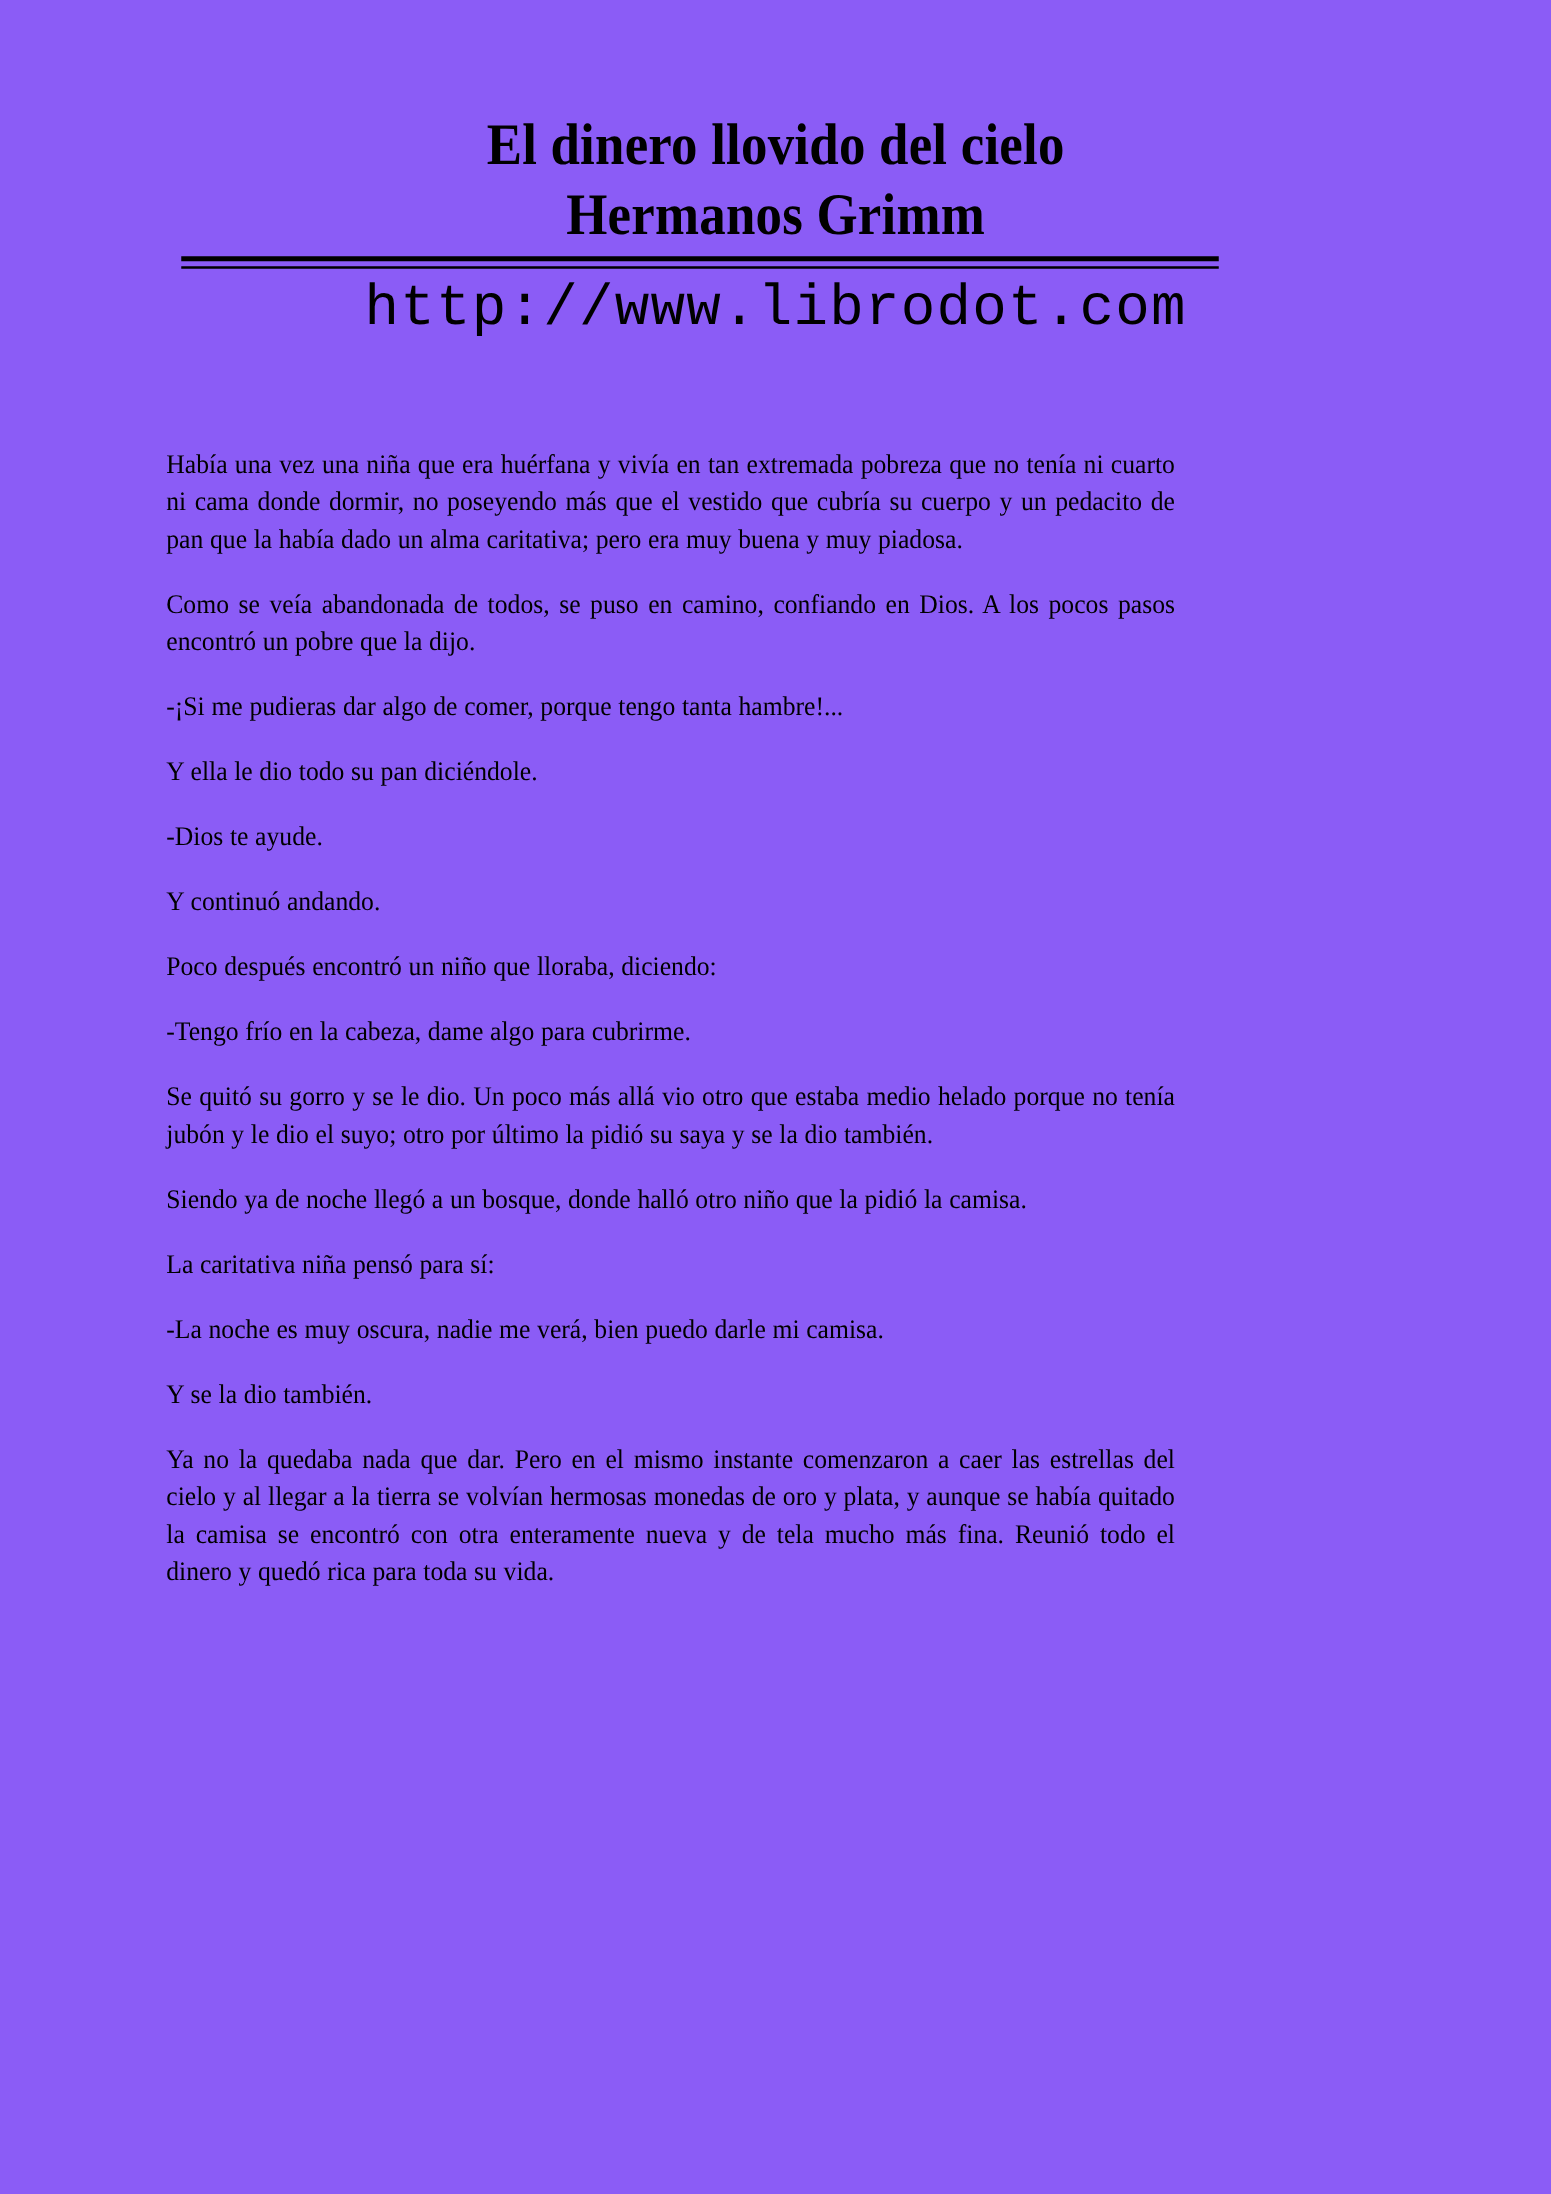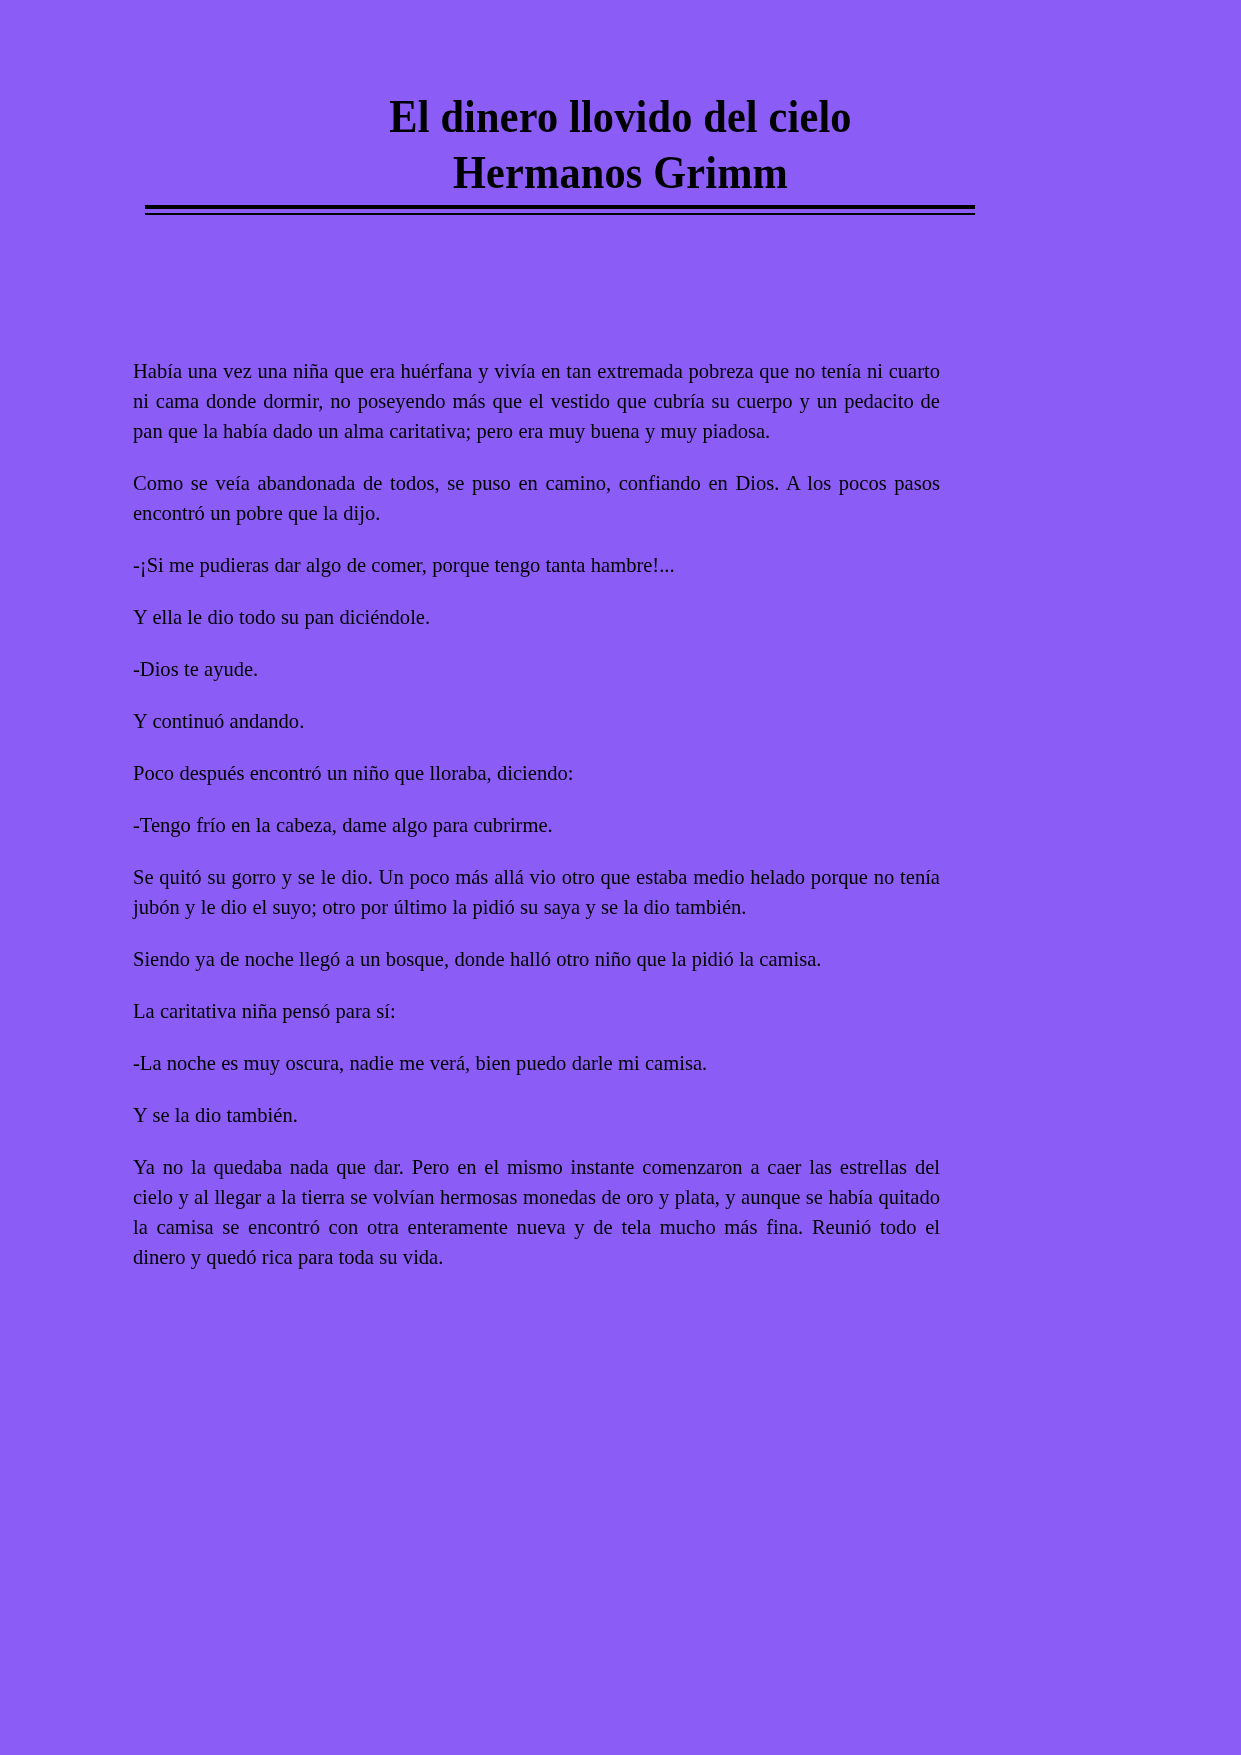--- a/index.html
+++ b/index.html
@@ -117,20 +117,21 @@
   <div class="header">
     <div class="title-line">El dinero llovido del cielo</div>
     <div class="title-line">Hermanos Grimm</div>
   </div>
 
   <div class="title-rule">
     <div class="rule-thick"></div>
     <div class="rule-thin"></div>
   </div>
 
+  <div class="site-url">http://www.librodot.com</div>
 
   <div class="body-text">
     <p class="para">Había una vez una niña que era huérfana y vivía en tan extremada pobreza que no tenía ni cuarto ni cama donde dormir, no poseyendo más que el vestido que cubría su cuerpo y un pedacito de pan que la había dado un alma caritativa; pero era muy buena y muy piadosa.</p>
     <p class="para">Como se veía abandonada de todos, se puso en camino, confiando en Dios. A los pocos pasos encontró un pobre que la dijo.</p>
     <p class="para">-¡Si me pudieras dar algo de comer, porque tengo tanta hambre!...</p>
     <p class="para">Y ella le dio todo su pan diciéndole.</p>
     <p class="para">-Dios te ayude.</p>
     <p class="para">Y continuó andando.</p>
     <p class="para">Poco después encontró un niño que lloraba, diciendo:</p>
     <p class="para">-Tengo frío en la cabeza, dame algo para cubrirme.</p>

